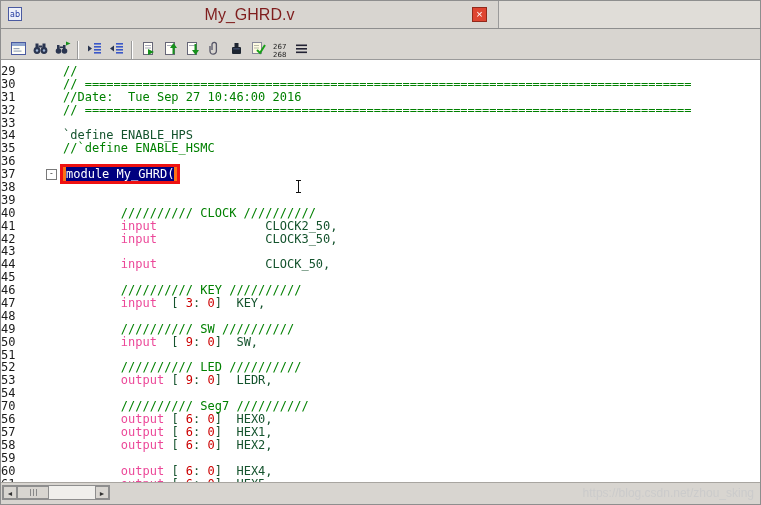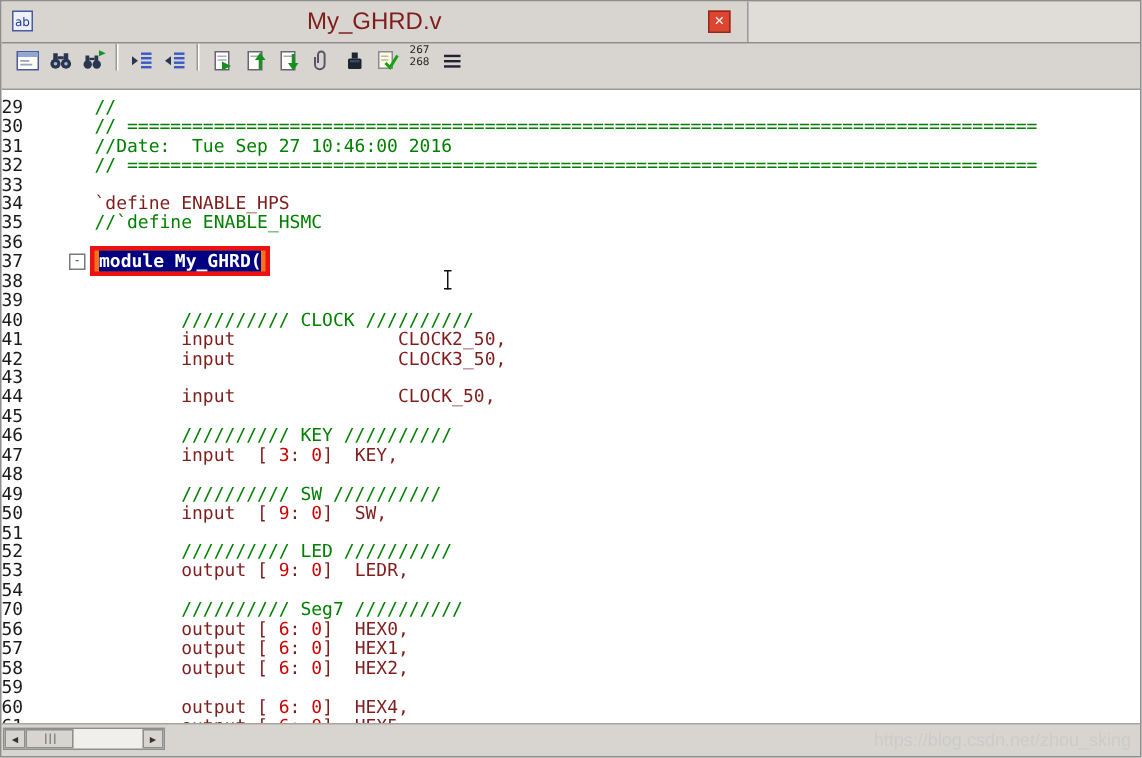--- a/index.html
+++ b/index.html
@@ -13,39 +13,39 @@
        border-right:1px solid #9a9a9a;}
   .tab-title{position:absolute;left:0;right:0;top:0;line-height:27px;text-align:center;
        font-size:16px;color:#7f1d1d;}
   .tab-fileicon{position:absolute;left:6px;top:5px;width:16px;height:16px;}
   .tab-close{position:absolute;left:471px;top:6px;width:15px;height:15px;background:#de4531;
        border:1px solid #92291b;color:#fff;font-size:11px;line-height:13px;text-align:center;
        box-sizing:border-box;cursor:default;}
 
   
   .toolbar{height:30px;flex:none;background:#d8d5d0;border-bottom:1px solid #9a9a9a;
-       display:flex;align-items:flex-start;padding-left:6px;}
+       display:flex;align-items:flex-end;padding-left:6px;}
   .tbtn{width:22px;height:22px;display:inline-flex;align-items:center;justify-content:center;flex:none;}
   .tsep{width:0;height:18px;border-left:1px solid #9a9a9a;border-right:1px solid #ffffff;margin:0 4px;flex:none;}
   .lineind{display:inline-flex;flex-direction:column;justify-content:center;font:7px/8px "DejaVu Sans",sans-serif;
        color:#222;margin:0 4px;flex:none;text-align:left;}
 
   
   .editor{flex:1;background:#ffffff;overflow:hidden;position:relative;padding-top:5px;}
   .row{display:flex;height:12.9px;line-height:12.9px;position:relative;white-space:pre;
        font-family:"DejaVu Sans Mono","Liberation Mono",monospace;font-size:12px;}
   .ln{width:62px;box-sizing:border-box;padding-right:20px;color:#1a1a1a;flex:none;}
   .code{white-space:pre;}
   .com{color:#008000;}
-  .kw{color:#7f1d1d;}
+  .kw{color:#ec4899;}
   .num{color:#cc0000;}
-  .plain{color:#7f1d1d;}
+  .plain{color:#14532d;}
   .sel{background:#000080;color:#ffffff;}
   .redbox{display:inline-block;border:3px solid #ee1111;padding:0 3px;
-       margin:-4px 0 -4px -3px;line-height:14px;position:relative;z-index:3;background:#f97316;font-weight:bold;}
+       margin:-4px 0 -4px -3px;line-height:14px;position:relative;z-index:3;background:#f97316;}
   .fold{position:absolute;left:45px;top:1px;width:9px;height:9px;border:1px solid #7a7a7a;
        background:#fff;font:8px/8px "DejaVu Sans Mono",monospace;text-align:center;color:#333;z-index:4;}
   .ibeam{position:absolute;left:294px;top:120px;width:7px;height:13px;z-index:5;}
   .ibeam::before{content:"";position:absolute;left:3px;top:0;bottom:0;width:1px;background:#111;}
   .ibeam::after{content:"";position:absolute;left:1px;right:1px;top:0;height:1px;background:#111;
        box-shadow:0 12px 0 #111;}
 
   
   .bottombar{height:21px;flex:none;background:#d8d5d0;border-top:1px solid #a8a5a0;position:relative;}
   .hscroll{position:absolute;left:1px;top:2px;width:108px;height:15px;background:#f0efec;

